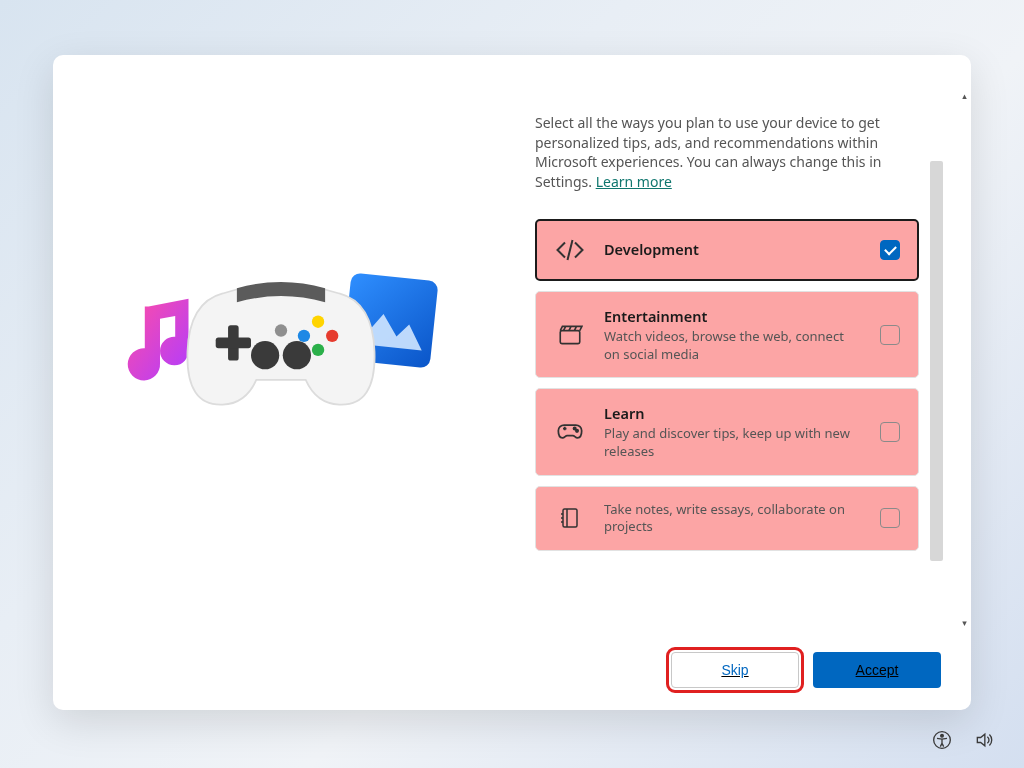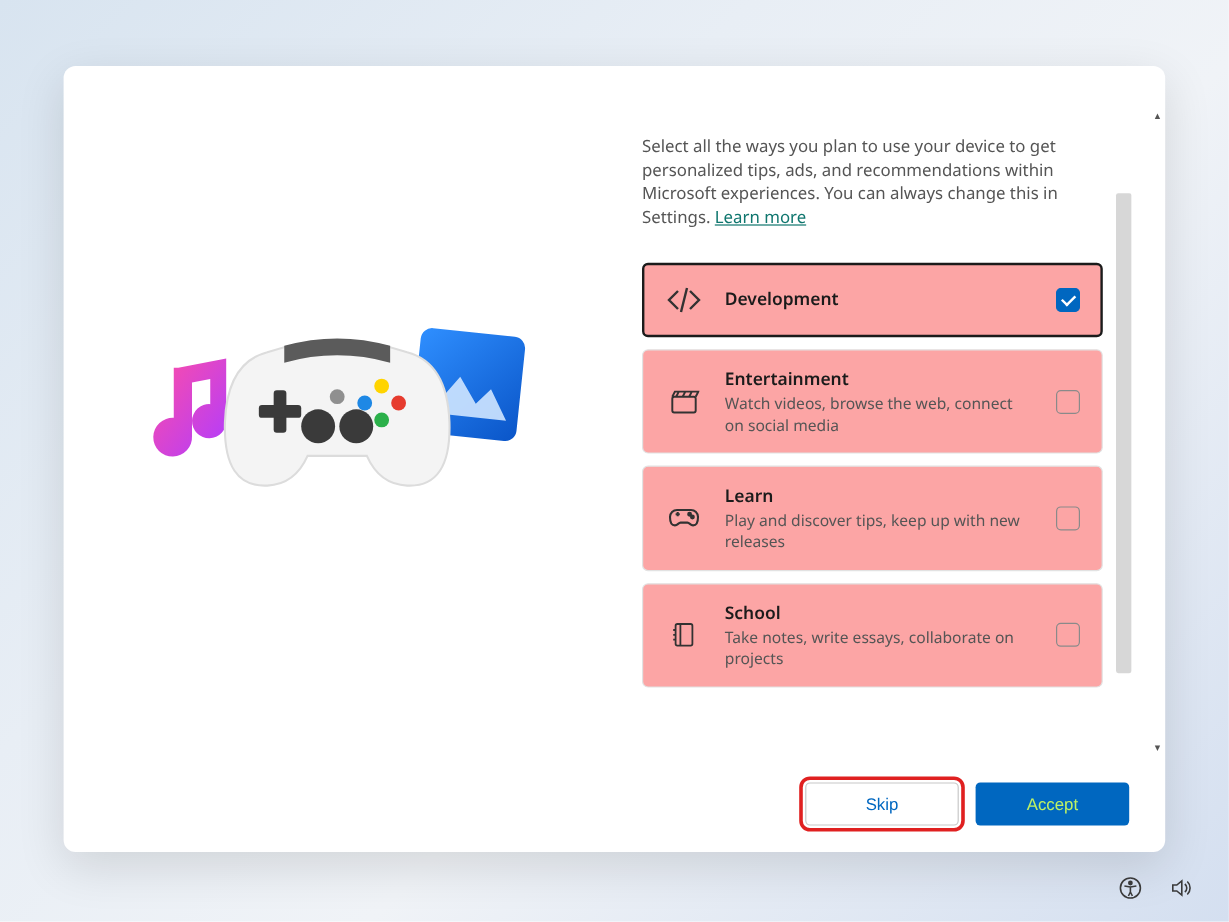--- a/index.html
+++ b/index.html
@@ -122,20 +122,21 @@
     border-width: 0 2.2px 2.2px 0;
     transform: rotate(45deg) translate(-1px,-1px);
   }
 
   .footer {
     display: flex;
     justify-content: flex-end;
     gap: 14px;
     padding-top: 14px;
     padding-right: 2px;
+    text-decoration: underline;
   }
   .btn {
     min-width: 128px;
     height: 36px;
     border-radius: 4px;
     font-size: 14px;
     display: flex; align-items: center; justify-content: center;
     cursor: pointer;
     border: none;
   }
@@ -143,21 +144,21 @@
     background: #fff;
     border: 1px solid #c8c8c8;
     color: #0067c0;
   }
   .skip-highlight {
     outline: 3px solid #e02020;
     outline-offset: 2px;
   }
   .btn-primary {
     background: #0067c0;
-    color: #bef264;
+    color: #000000;
   }
 
   .taskbar-icons {
     position: absolute;
     right: 30px; bottom: 18px;
     display: flex; gap: 22px;
     color: #3a3a3a;
   }
   .tb-icon { width: 20px; height: 20px; display:flex; align-items:center; justify-content:center; cursor:pointer; }
 </style>
@@ -257,21 +258,20 @@
         </div>
 
         <div class="card">
           <span class="icon-slot">
             <svg width="24" height="24" viewBox="0 0 24 24" fill="none" stroke="currentColor" stroke-width="1.5">
                 <rect x="5" y="3" width="14" height="18" rx="1.5"></rect>
                 <path d="M9 3v18M5 8h-2M5 12h-2M5 16h-2"></path>
               </svg>
           </span>
           <div class="texts">
-            <div class="card-title">School</div>
             <div class="card-desc">Take notes, write essays, collaborate on projects</div>
           </div>
           <div class="checkbox"></div>
         </div>
 
       </div>
     </div>
     <div class="scroll-arrow down">▾</div>
 
     <div class="footer">

